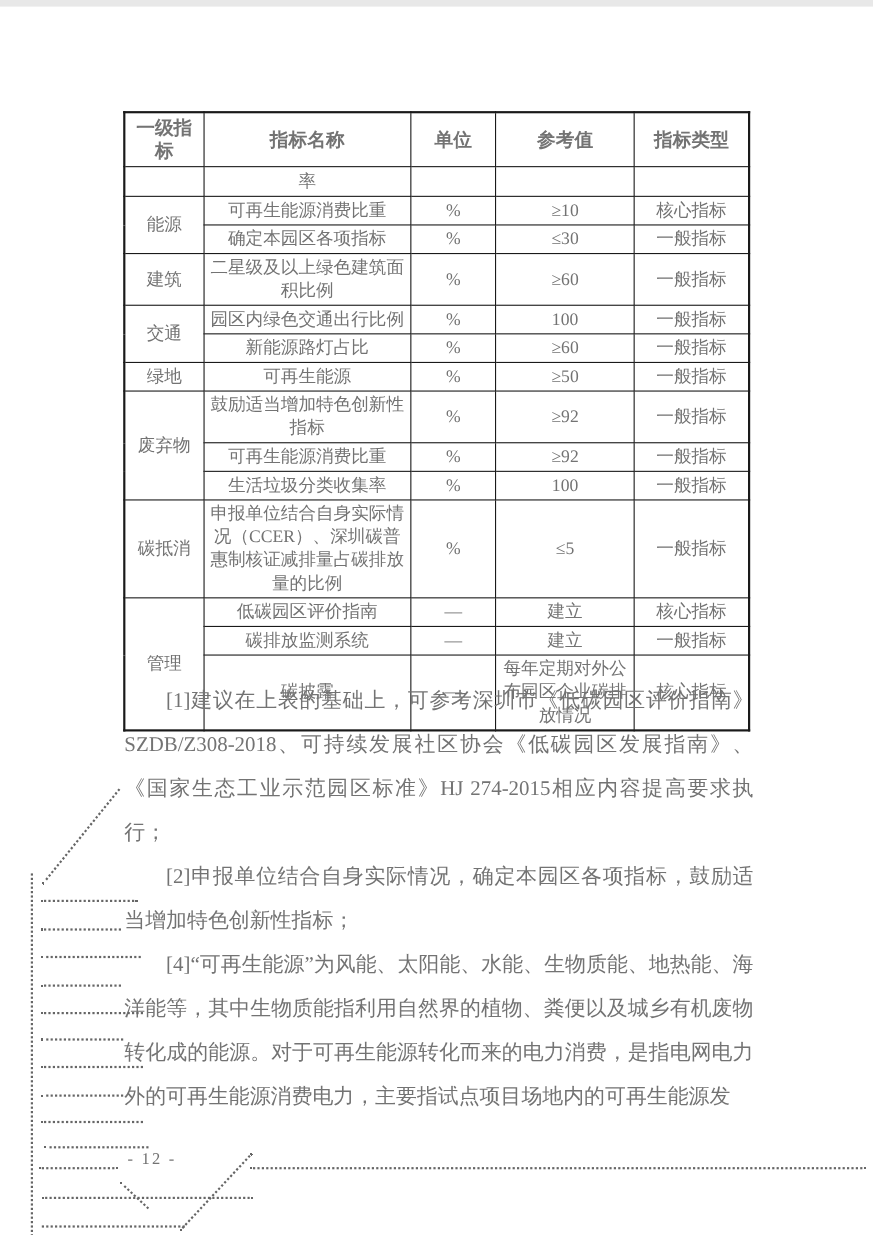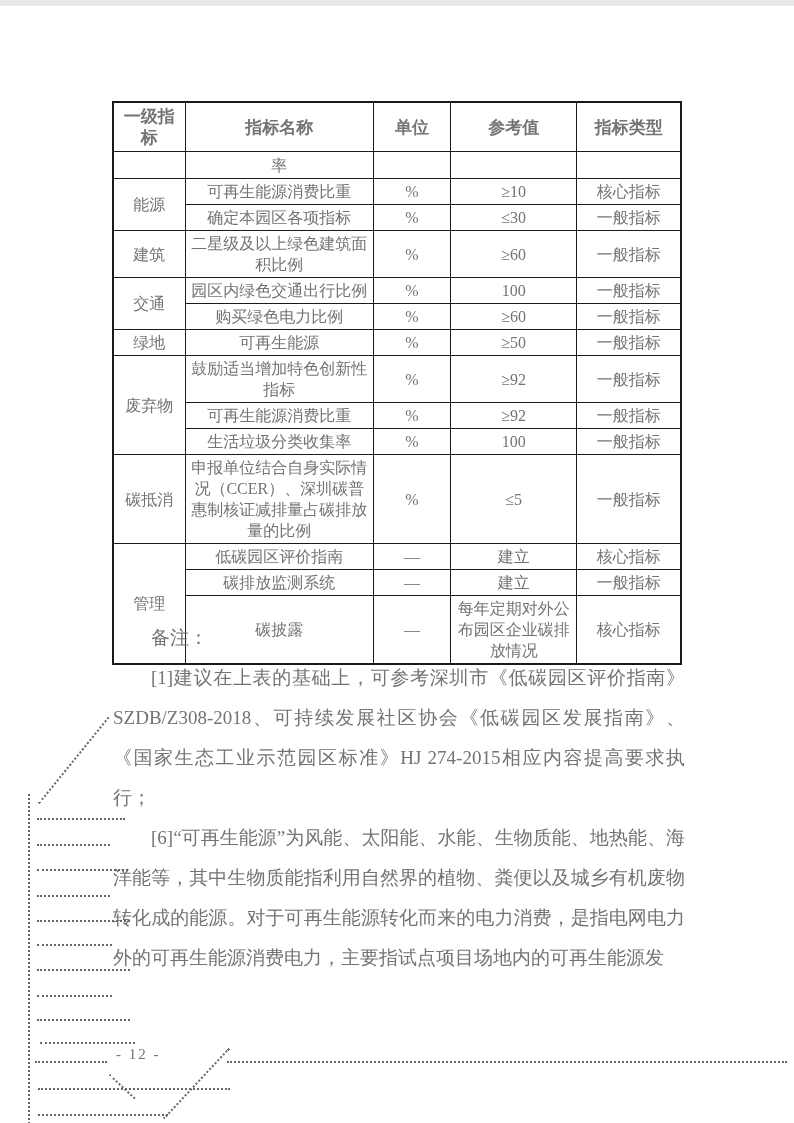--- a/index.html
+++ b/index.html
@@ -108,21 +108,21 @@
           <td>一般指标</td>
         </tr>
         <tr>
           <td rowspan="2">交通</td>
           <td>园区内绿色交通出行比例</td>
           <td>%</td>
           <td>100</td>
           <td>一般指标</td>
         </tr>
         <tr>
-          <td>购买绿色电力比例</td>
+          <td>新能源路灯占比</td>
           <td>%</td>
           <td>≥60</td>
           <td>一般指标</td>
         </tr>
         <tr>
           <td rowspan="1">绿地</td>
           <td>可再生能源</td>
           <td>%</td>
           <td>≥50</td>
           <td>一般指标</td>
@@ -169,23 +169,23 @@
         <tr>
           <td>碳披露</td>
           <td>—</td>
           <td>每年定期对外公布园区企业碳排放情况</td>
           <td>核心指标</td>
         </tr>
       </tbody>
   </table>
 
   <div class="notes">
-      <p>备注：</p>
       <p>[1]建议在上表的基础上，可参考深圳市《低碳园区评价指南》SZDB/Z308-2018、可持续发展社区协会《低碳园区发展指南》、《国家生态工业示范园区标准》HJ 274-2015相应内容提高要求执行；</p>
-      <p>[6]“可再生能源”为风能、太阳能、水能、生物质能、地热能、海洋能等，其中生物质能指利用自然界的植物、粪便以及城乡有机废物转化成的能源。对于可再生能源转化而来的电力消费，是指电网电力外的可再生能源消费电力，主要指试点项目场地内的可再生能源发</p>
+      <p>[2]申报单位结合自身实际情况，确定本园区各项指标，鼓励适当增加特色创新性指标；</p>
+      <p>[4]“可再生能源”为风能、太阳能、水能、生物质能、地热能、海洋能等，其中生物质能指利用自然界的植物、粪便以及城乡有机废物转化成的能源。对于可再生能源转化而来的电力消费，是指电网电力外的可再生能源消费电力，主要指试点项目场地内的可再生能源发</p>
     </div>
 
   <div class="page-number">- 12 -</div>
 
   <div class="art v" style="left:28px;top:788px;height:330px;"></div>
   <div class="art h" style="left:37px;top:812px;width:88px;"></div>
   <div class="art h" style="left:37px;top:838px;width:73px;"></div>
   <div class="art h" style="left:37px;top:863px;width:91px;"></div>
   <div class="art h" style="left:37px;top:889px;width:73px;"></div>
   <div class="art h" style="left:37px;top:914px;width:93px;"></div>

